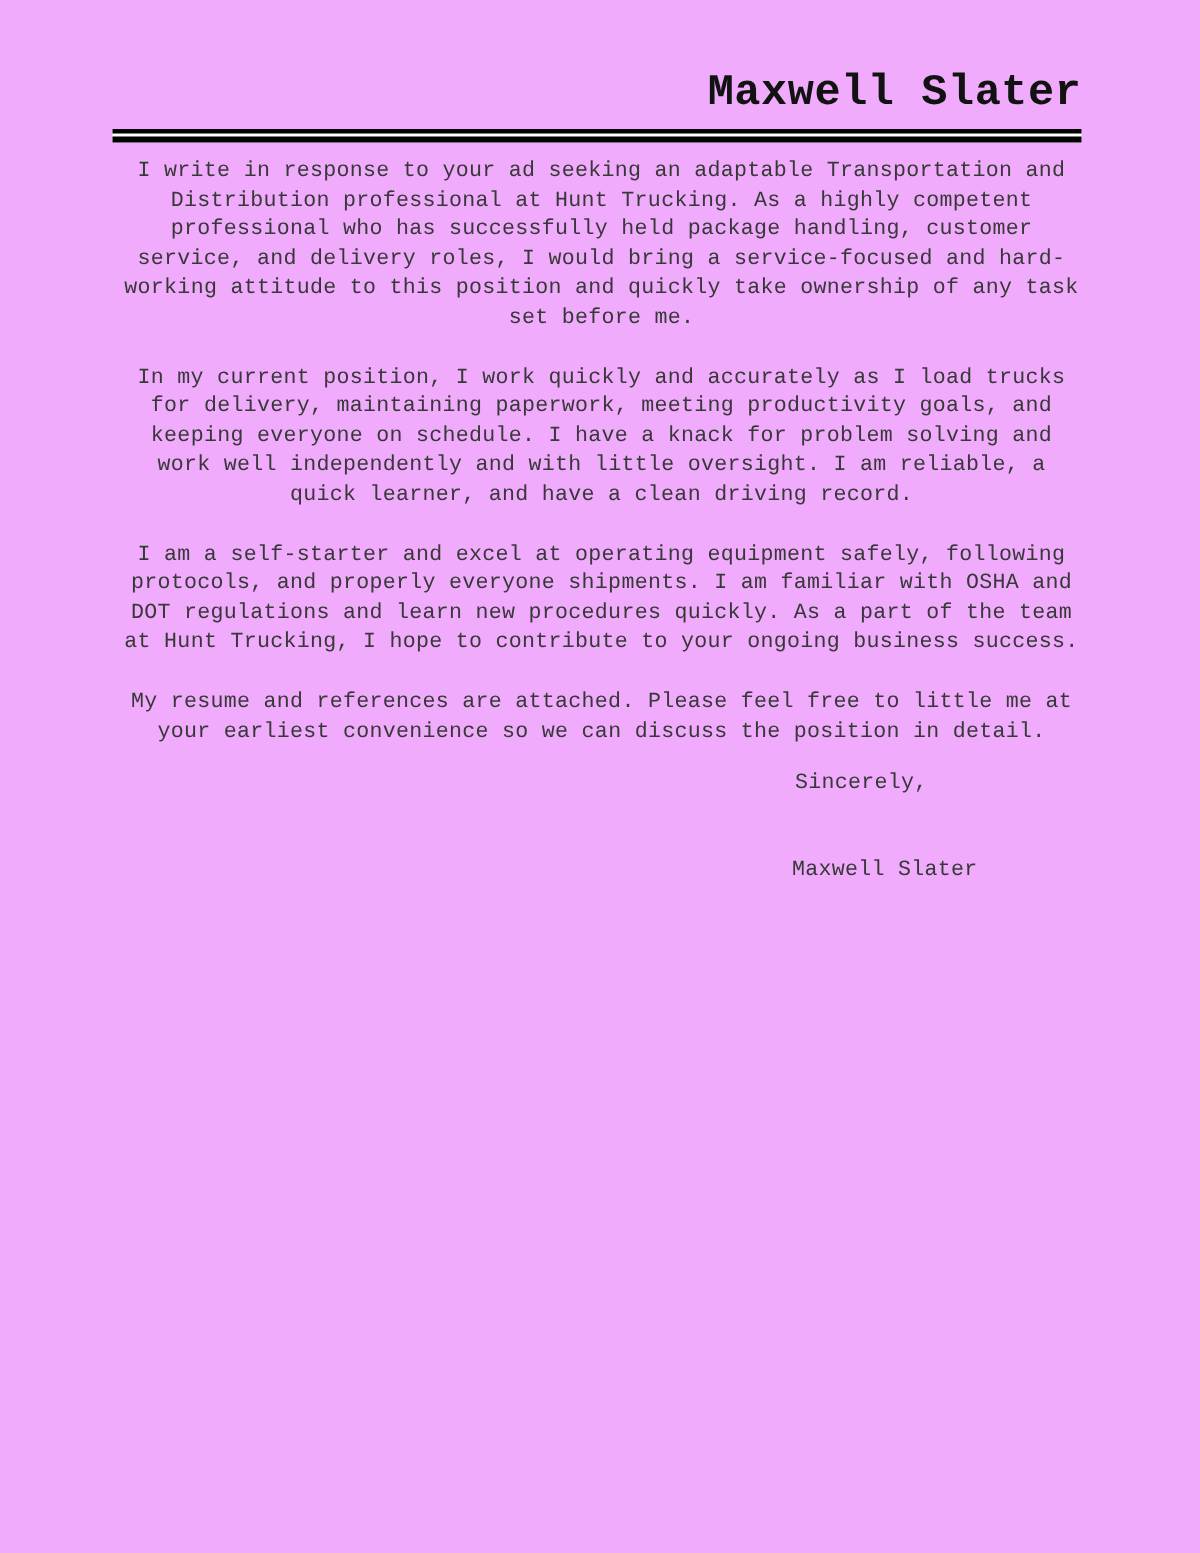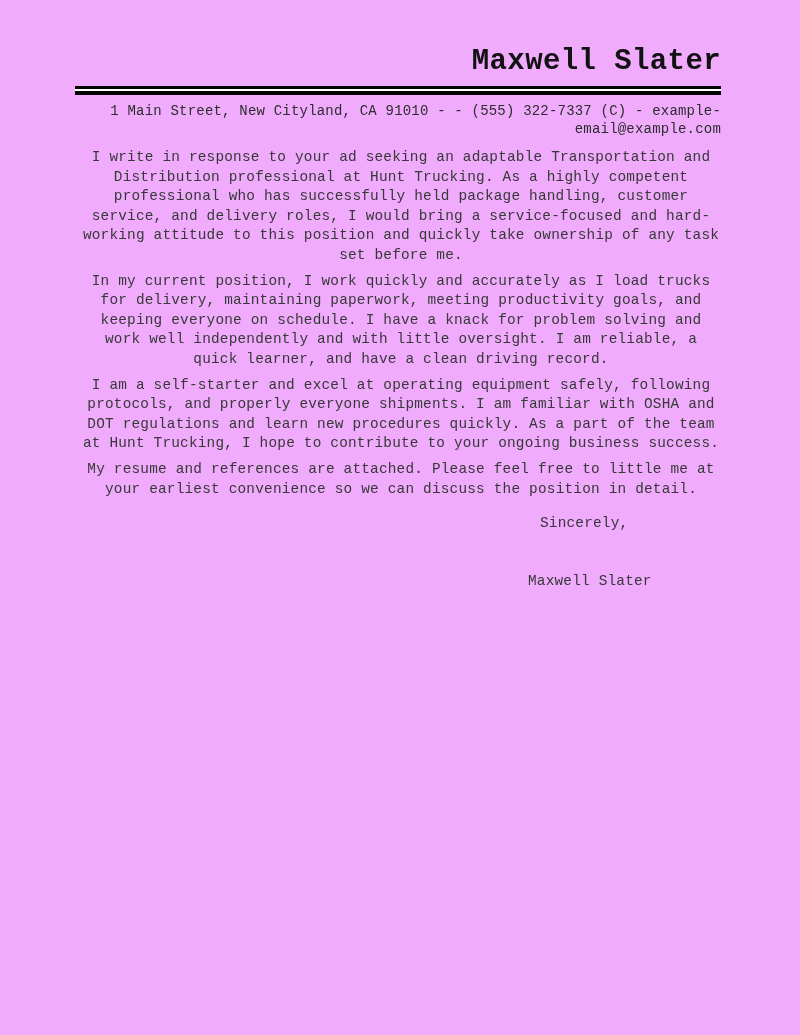--- a/index.html
+++ b/index.html
@@ -54,49 +54,48 @@
     letter-spacing: 0.2px;
   }
   .para {
     margin: 10px 0 0 0;
     font-size: 14.4px;
     line-height: 19.6px;
     letter-spacing: 0.2px;
     text-align: center;
   }
   .para + .para {
-    margin-top: 6px;
+    margin-top: 20px;
   }
   .closing {
     margin-top: 15px;
     margin-left: 447px;
   }
   .valediction {
-    margin: 12px;
+    margin: 2px;
     font-size: 14.4px;
     line-height: 19.6px;
     letter-spacing: 0.2px;
   }
   .signature {
     margin: 38px 0 0 0;
     font-size: 14.4px;
     line-height: 19.6px;
     letter-spacing: 0.2px;
   }
 </style>
 </head>
 <body>
 
 <div class="page">
   <div class="content">
 
     <header>
       <h1 class="letterhead-name">Maxwell Slater</h1>
       <div class="letterhead-rule"></div>
-      <div class="letterhead-contact">1 Main Street, New Cityland, CA 91010 - - (555) 322-7337 (C) - example-email@example.com</div>
     </header>
 
     <main>
 
       <p class="para">I write in response to your ad seeking an adaptable Transportation and Distribution professional at Hunt Trucking. As a highly competent professional who has successfully held package handling, customer service, and delivery roles, I would bring a service-focused and hard-working attitude to this position and quickly take ownership of any task set before me.</p>
 
       <p class="para">In my current position, I work quickly and accurately as I load trucks for delivery, maintaining paperwork, meeting productivity goals, and keeping everyone on schedule. I have a knack for problem solving and work well independently and with little oversight. I am reliable, a quick learner, and have a clean driving record.</p>
 
       <p class="para">I am a self-starter and excel at operating equipment safely, following protocols, and properly everyone shipments. I am familiar with OSHA and DOT regulations and learn new procedures quickly. As a part of the team at Hunt Trucking, I hope to contribute to your ongoing business success.</p>
 

